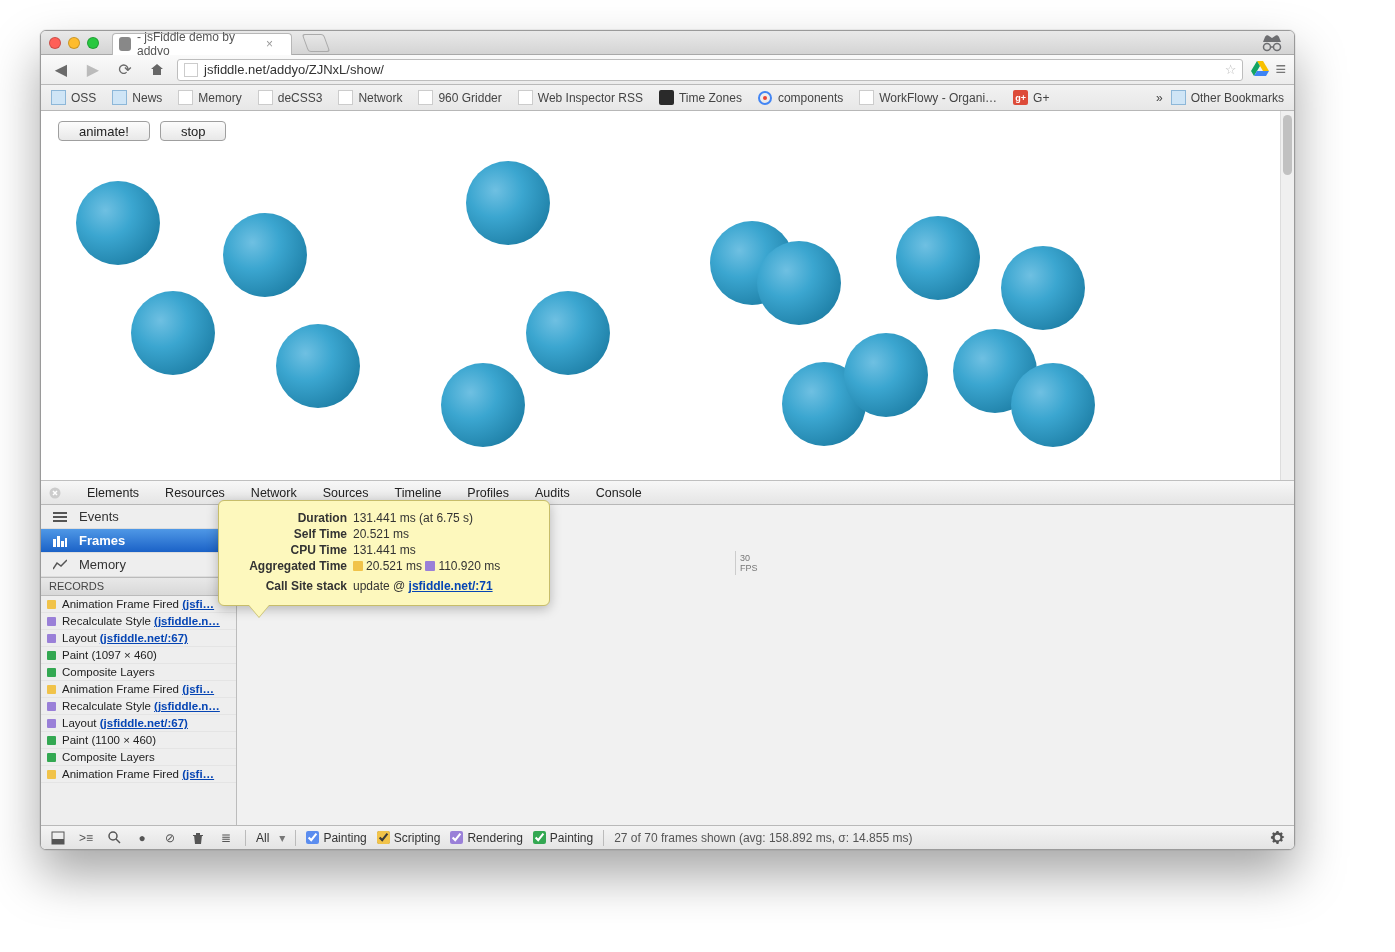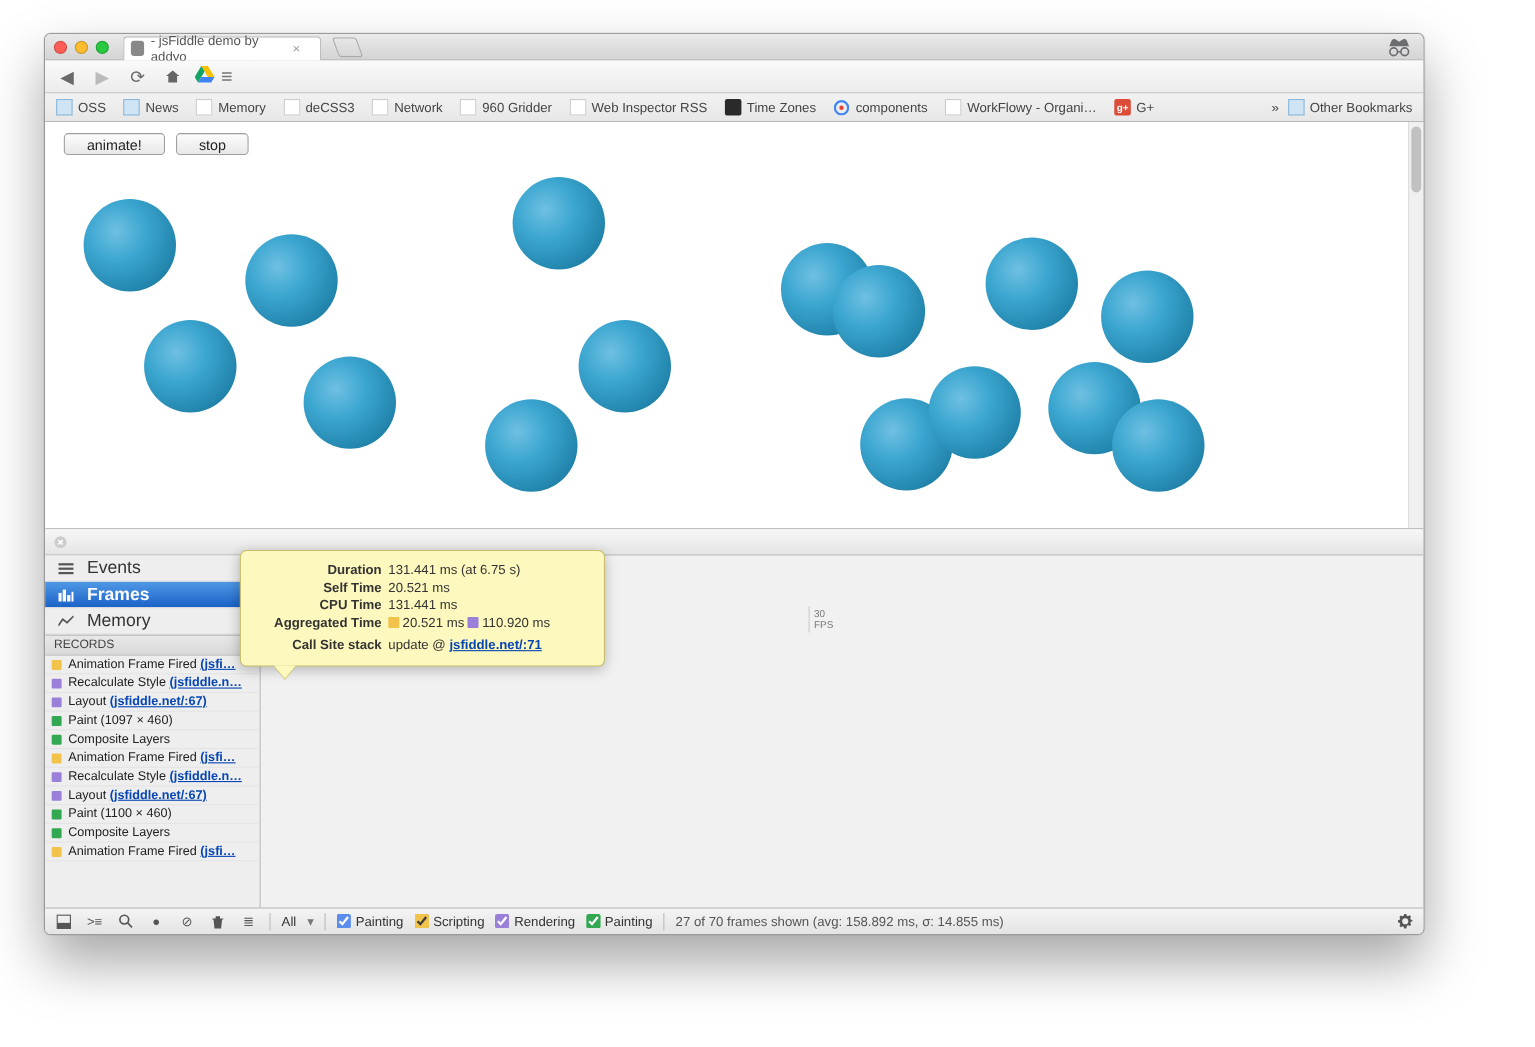--- a/index.html
+++ b/index.html
@@ -71,21 +71,21 @@
 }
 .dt-tab { padding: 4px 2px; }
 .dt-tab.active { font-weight: 500; }
 .dt-close { width:16px; height:16px; color:#999; display:flex; align-items:center; justify-content:center;}
 .dt-body { flex:1; display:flex; min-height:0; }
 
 .dt-left {
   width: 196px; background:#eee; border-right:1px solid #bcbcbc; display:flex; flex-direction:column;
 }
 .dt-left .lrow {
-  height: 24px; display:flex; align-items:center; gap:10px; padding:0 12px; font-size:16px; color:#333;
+  height: 24px; display:flex; align-items:center; gap:10px; padding:0 12px; font-size:13px; color:#333;
   border-bottom:1px solid #ddd;
   text-align:right;
 }
 .dt-left .lrow.sel { background: linear-gradient(#4f98e6,#1b62c7); color:#fff; font-weight:bold; }
 .dt-left .licon { width:16px; display:inline-flex; }
 .dt-left .recordsH {
   height:19px; background:linear-gradient(#e8e8e8,#d8d8d8); border-top:1px solid #bbb; border-bottom:1px solid #bbb;
   font-size:11px; padding:2px 8px; color:#444;
 }
 .rec {
@@ -165,20 +165,26 @@
   </div>
 
   <div class="urlrow">
     <div class="navbtn">◀</div>
     <div class="navbtn" style="opacity:.4">▶</div>
     <div class="navbtn">⟳</div>
     <div class="navbtn">
       <svg width="16" height="16" viewBox="0 0 16 16">
           <path fill="#666" d="M8 2l6 5h-2v6H4V7H2z"></path>
         </svg>
+    </div>
+    <div class="urlbox">
+      <span style="width:14px;height:14px;border:1px solid #ccc;"></span>
+      <span>jsfiddle.net/addyo/ZJNxL/show/</span>
+      <span style="flex:1"></span>
+      <span style="color:#bbb">☆</span>
     </div>
     <div class="urlext">
       <span>
         <svg width="18" height="18" viewBox="0 0 18 18">
             <polygon fill="#f8c000" points="6,2 12,2 18,12 12,12"></polygon>
             <polygon fill="#13a463" points="6,2 0,12 3,17 9,7"></polygon>
             <polygon fill="#3e84f4" points="3,17 15,17 18,12 6,12"></polygon>
           </svg>
       </span>
       <span style="font-size:18px;color:#777">≡</span>
@@ -270,20 +276,30 @@
     </div>
 
   <div class="dt">
     <div class="dt-tabs">
       <span class="dt-close">
         <svg width="12" height="12" viewBox="0 0 12 12">
             <circle cx="6" cy="6" r="5.5" fill="#ccc"></circle>
             <path d="M4 4l4 4M8 4l-4 4" stroke="#fff" stroke-width="1.5"></path>
           </svg>
       </span>
+      <span id="dttabs" style="display: flex; gap: 22px;">
+          <span class="dt-tab">Elements</span>
+          <span class="dt-tab">Resources</span>
+          <span class="dt-tab">Network</span>
+          <span class="dt-tab">Sources</span>
+          <span class="dt-tab active">Timeline</span>
+          <span class="dt-tab">Profiles</span>
+          <span class="dt-tab">Audits</span>
+          <span class="dt-tab">Console</span>
+        </span>
     </div>
 
     <div class="dt-body">
       <div class="dt-left" id="dtleft">
           <div class="lrow">
             <span class="licon">
               <svg width="14" height="12">
                 <rect y="1" width="14" height="2" fill="#555"></rect>
                 <rect y="5" width="14" height="2" fill="#555"></rect>
                 <rect y="9" width="14" height="2" fill="#555"></rect>

